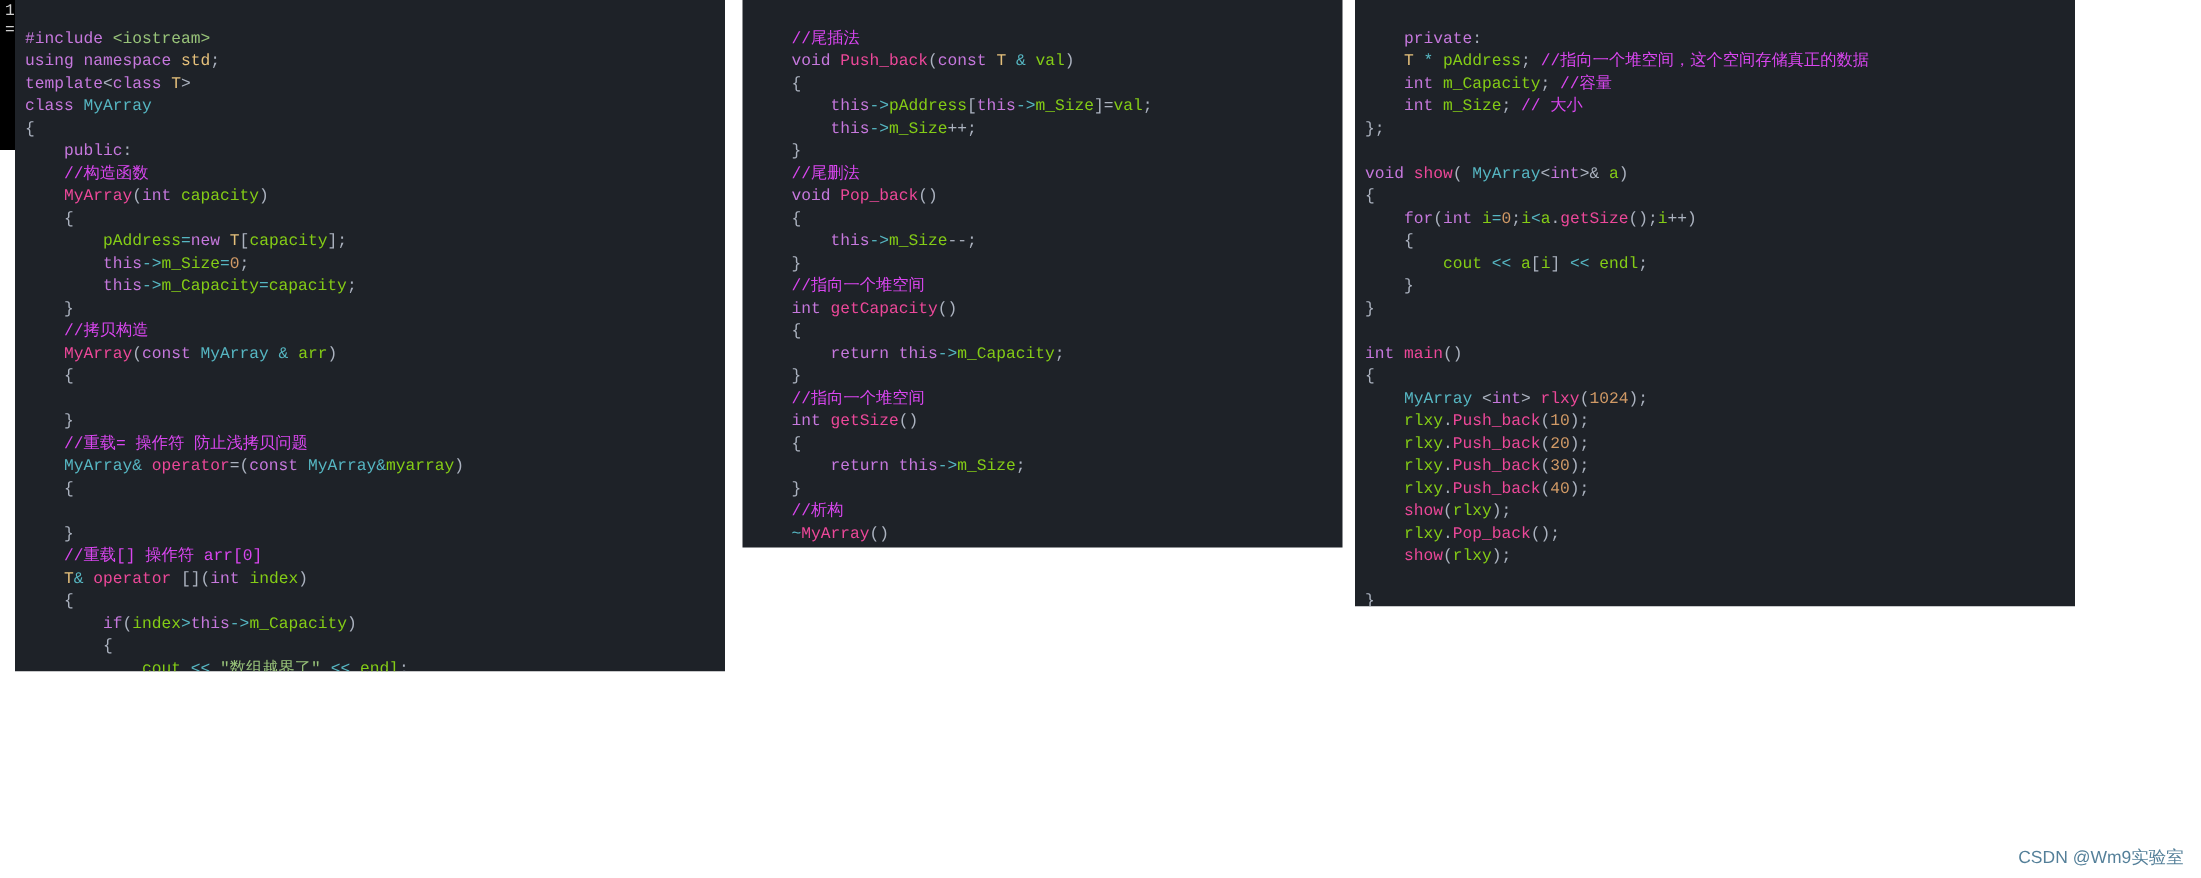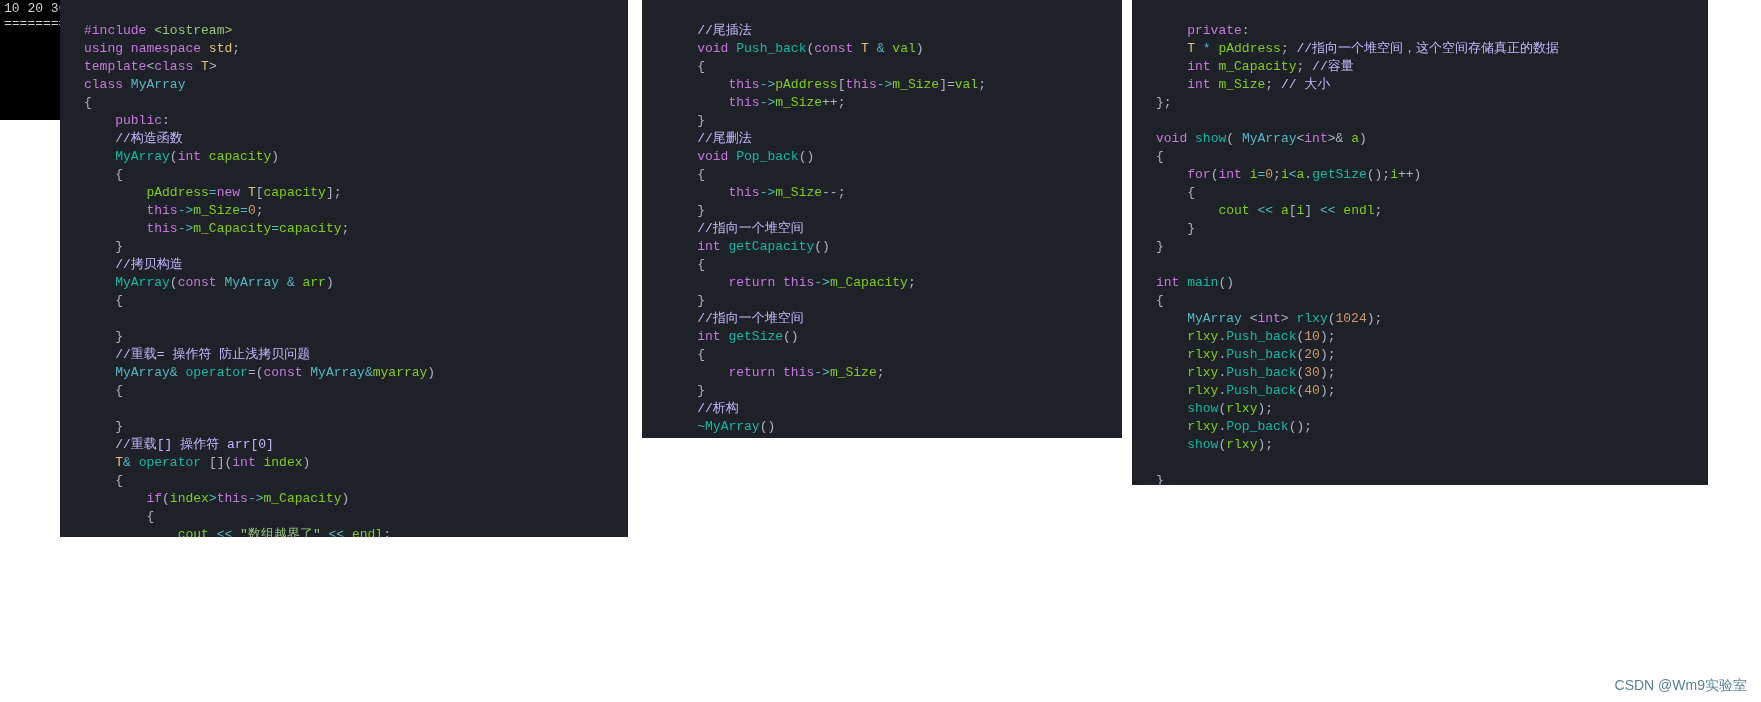--- a/index.html
+++ b/index.html
@@ -11,35 +11,34 @@
     width: 1761px;
     height: 702px;
     position: relative;
   }
   .panel {
     position: absolute;
     background: #1e2228;
     color: #ccc;
     overflow: hidden;
     white-space: pre;
-    padding: 4px 24px;
-    margin-left: 48px;
+    padding: 4px 8px;
   }
   #p1 { left: 12px; top: 0; width: 568px; height: 537px; }
   #p2 { left: 594px; top: 0; width: 480px; height: 438px; }
   #p3 { left: 1084px; top: 0; width: 576px; height: 485px; }
   #p4 { left: 1076px; top: 492px; width: 370px; height: 120px; background:#000; color:#d0d0d0; padding:2px 4px; font-size:13px; line-height:14.5px; }
 
   .kw  { color:#c678dd; }  
   .typ { color:#e5c07b; }  
   .cls { color:#56b6c2; }  
-  .fn  { color:#14b8a6; }  
+  .fn  { color:#ec4899; }  
   .var { color:#84cc16; }  
   .str { color:#98c379; }  
-  .cmt { color:#c4b5fd; }  
+  .cmt { color:#d946ef; }  
   .num { color:#d19a66; }  
   .op  { color:#56b6c2; }  
   .pun { color:#abb2bf; }  
   .hdr { color:#98c379; }  
 
   .watermark {
     position: absolute;
     right: 14px;
     bottom: 8px;
     color: #0c4a6e;

